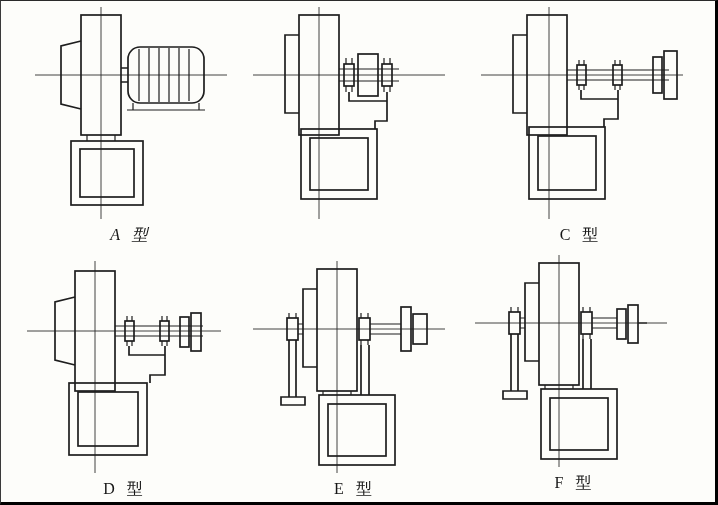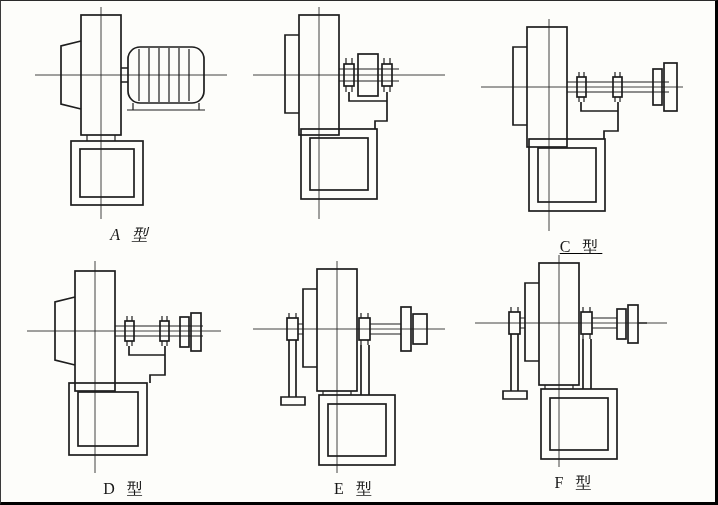--- a/index.html
+++ b/index.html
@@ -75,21 +75,21 @@
         <path class="o" d="M108 87 V96 H146"></path>
         <path class="o" d="M146 87 V116 H134 V124"></path>
       </g>
       <g>
         <rect class="o" x="60" y="124" width="76" height="70"></rect>
         <rect class="o" x="69" y="133" width="58" height="52"></rect>
       </g>
     </svg>
   </div>
 
-  <div class="cell" style="left:470px; top:16px;text-decoration:underline;">
+  <div class="cell" style="left:470px; top:4px;">
     <svg width="220" height="218" viewBox="0 0 220 218">
       <g>
         <path class="c" d="M78 2 V214"></path>
         <path class="c" d="M10 70 H212"></path>
       </g>
       <g>
         <rect class="o" x="56" y="10" width="40" height="120"></rect>
         <path class="o" d="M56 30 H42 V108 H56"></path>
       </g>
       <g>

